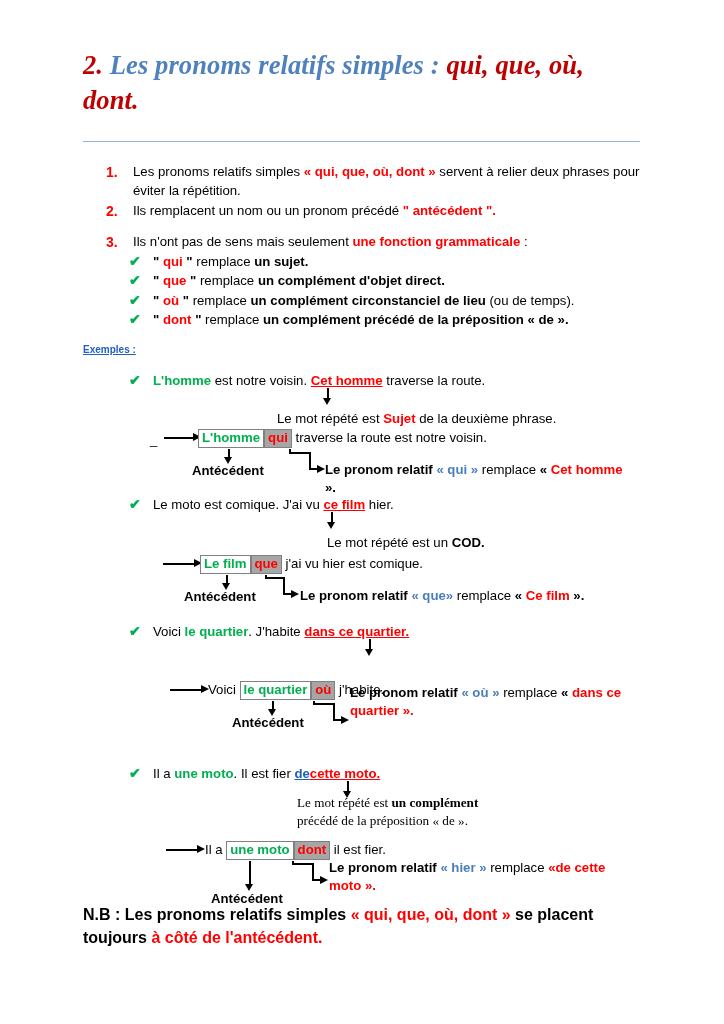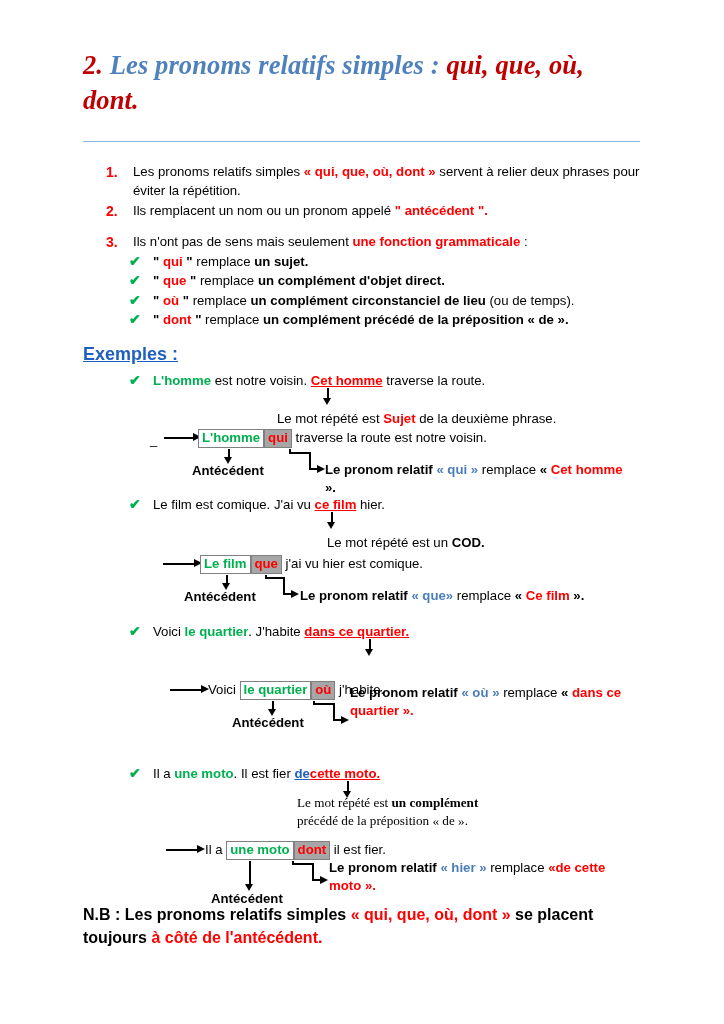--- a/index.html
+++ b/index.html
@@ -99,21 +99,21 @@
     color: #00b050;
     font-size: 14px;
     font-weight: bold;
   }
 
   
   .exemples {
     position: absolute;
     left: 83px;
     top: 344px;
-    font-size: 18px;
+    font-size: 10px;
     font-weight: bold;
     color: #1f5fbf;
     text-decoration: underline;
   }
 
   
   .ex {
     position: absolute;
     font-size: 13.2px;
     line-height: 1.4;
@@ -229,21 +229,21 @@
   </div>
   <div class="title-rule"></div>
 
   <div class="num-list">
     <div class="num-item">
       <span class="marker">1.</span>
       <span>Les pronoms relatifs simples </span><span class="red b">« qui, que, où, dont »</span><span> servent à relier deux phrases pour éviter la répétition.</span>
     </div>
     <div class="num-item">
       <span class="marker">2.</span>
-      <span>Ils remplacent un nom ou un pronom appelé </span><span class="red b">" antécédent ".</span><span></span>
+      <span>Ils remplacent un nom ou un pronom précédé </span><span class="red b">" antécédent ".</span><span></span>
     </div>
     <div class="num-item gap">
       <span class="marker">3.</span>
       <span>Ils n'ont pas de sens mais seulement </span><span class="red b">une fonction grammaticale</span><span> :</span>
     </div>
   </div>
 
   <div class="check-list">
     <div class="check-row">
       <span class="chk">✔</span>
@@ -294,21 +294,21 @@
   <div class="hline" style="left:309px; top:468px; width:10px;"></div>
   <div class="head-right" style="left:317px; top:465px;"></div>
 
   <div class="explain" style="left:325px; top:461px; width:300px;">
     <span>Le pronom relatif </span><span class="blue">« qui »</span><span class="norm"> remplace </span><span>«&nbsp;</span><span class="red">Cet homme</span><span> ».</span>
   </div>
 
   <div class="ex" style="left:129px; top:496px;">
     <div class="ex-line1">
       <span class="chk">✔</span>
-      <span>Le film est  comique. J'ai vu </span><span class="red b u">ce film</span><span> hier.</span>
+      <span>Le moto est  comique. J'ai vu </span><span class="red b u">ce film</span><span> hier.</span>
     </div>
   </div>
   <div class="vline" style="left:331px; top:512px; height:12px;"></div>
   <div class="head-down" style="left:327px; top:522px;"></div>
   <div class="ex-note" style="left:327px; top:534px;">
     <span>Le mot répété est un  </span><span class="b">COD.</span>
   </div>
 
   <div class="hline" style="left:163px; top:563px; width:32px;"></div>
   <div class="head-right" style="left:194px; top:559px;"></div>

